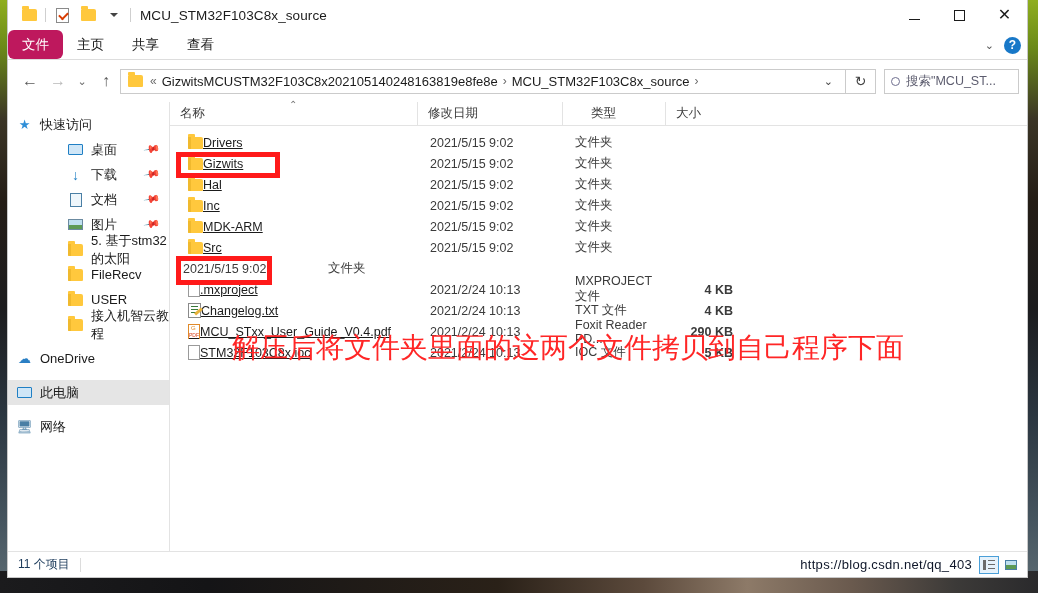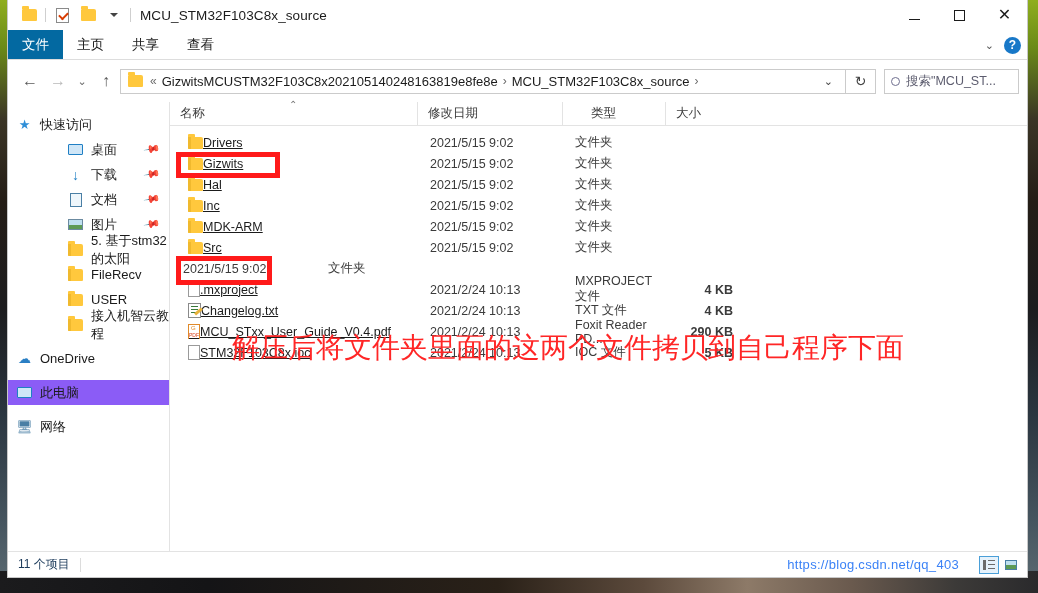--- a/index.html
+++ b/index.html
@@ -71,21 +71,21 @@
   .min-g{ width:11px; height:1px; background:#1b1b1b; margin-top:8px;}
   .max-g{ width:11px; height:11px; border:1px solid #1b1b1b;}
   .cls-g{ font-size:16px; line-height:16px; font-weight:300; }
 
   
   #ribbon {
     height:30px; background:#fff; display:flex; align-items:stretch;
     position:relative; border-bottom:1px solid #ddd;
   }
   .rtab { padding:0 14px; display:flex; align-items:center; font-size:13.5px; color:#1b1b1b; }
-  .rtab.file { background:#0369a1; color:#fff; }
+  .rtab.file { background:#be185d; color:#fff;border-radius:6px; }
   #ribbon-right { position:absolute; right:6px; top:0; height:30px; display:flex; align-items:center; gap:10px; }
   .chev-sm { color:#555; font-size:11px; }
   .help-ic {
     width:17px;height:17px;border-radius:50%;background:#1878c8;color:#fff;
     font-size:12px; font-weight:bold; display:flex;align-items:center;justify-content:center;
   }
 
   
   #addrrow { height:42px; background:#fff; display:flex; align-items:center; padding:0 8px; gap:0; }
   .navbtn { width:28px; height:30px; display:flex; align-items:center; justify-content:center; color:#5a5a5a; font-size:16px; }
@@ -108,21 +108,21 @@
     width:9px;height:9px;border:1.4px solid #6f6f8f;border-radius:50%;position:relative;flex:none;
   }
   #searchbox .mag:after{content:"";position:absolute;right:-4px;bottom:-3px;width:5px;height:1.4px;background:#6f6f8f;transform:rotate(45deg);}
   #searchbox span { font-size:12.5px; color:#5c5c6e; white-space:nowrap; overflow:hidden; }
 
   
   #body { flex:1; display:flex; min-height:0; }
   #nav { width:162px; border-right:1px solid #e3e3e3; background:#fff; padding-top:10px; }
   .nav-item { height:25px; display:flex; align-items:center; padding-left:8px; font-size:13px; color:#1b1b1b; gap:7px; position:relative; }
   .nav-item.indent1 { padding-left:24px;margin-left:35px; }
-  .nav-item.sel { background:#8b5cf6; }
+  .nav-item.sel { background:#e5e5e5; }
   .nav-ic { width:17px; height:17px; flex:none; display:flex; align-items:center; justify-content:center; }
   .pin {
     position:absolute; right:10px; color:#9a9a9a; font-size:11px; transform: rotate(35deg);
   }
   .star { color:#2f8fd8; font-size:13px; }
   .folder-ic { width:15px; height:12px; background:#ffc83d; border-radius:0 2px 1px 1px; position:relative; }
   .folder-ic:before{content:"";position:absolute;left:0;top:-3px;width:7px;height:3px;background:#ffc83d;border-radius:1px 1px 0 0;}
   .folder-ic:after{content:"";position:absolute;left:0;top:0;width:3px;height:12px;background:#f0b92e;border-radius:0 0 0 1px;}
   .monitor { width:15px;height:11px;border:1.6px solid #1f7fc4;background:#cfe6f7;border-radius:1px;}
   .dl-arrow { color:#1f7fc4; font-size:14px; font-weight:bold; }
@@ -166,21 +166,21 @@
     font-family:"DejaVu Sans","Liberation Sans",sans-serif;
   }
 
   
   #status {
     height:26px; border-top:1px solid #e3e3e3; display:flex; align-items:center;
     padding-left:10px; font-size:12px; color:#1b3a5a; position:relative;
   }
   .st-sep { width:1px; height:14px; background:#dcdcdc; margin-left:10px; }
   #watermark {
-    position:absolute; right:68px; font-size:13px; color:#3b82f6; letter-spacing:.3px;
+    position:absolute; right:55px; font-size:13px; color:#0f172a; letter-spacing:.3px;
   }
   #viewbtns { position:absolute; right:6px; display:flex; gap:2px; align-items:center; }
   .vb { width:20px;height:18px;display:flex;align-items:center;justify-content:center; }
   .vb.sel { border:1px solid #4a9fd8; background:#e6f2fb; }
   .vb-detail { width:12px;height:10px;position:relative; }
   .vb-detail:before{content:"";position:absolute;left:0;top:0;width:3px;height:10px;background:#6b6b6b;}
   .vb-detail:after{content:"";position:absolute;left:5px;top:0;width:7px;height:1.5px;background:#6b6b6b;box-shadow:0 4px 0 #6b6b6b,0 8px 0 #6b6b6b;}
   .vb-tile { width:12px;height:10px;border:1.4px solid #4a7fa5;background:linear-gradient(to bottom,#bfe0f0 50%,#5d9a55 50%);}
 </style>
 </head>

